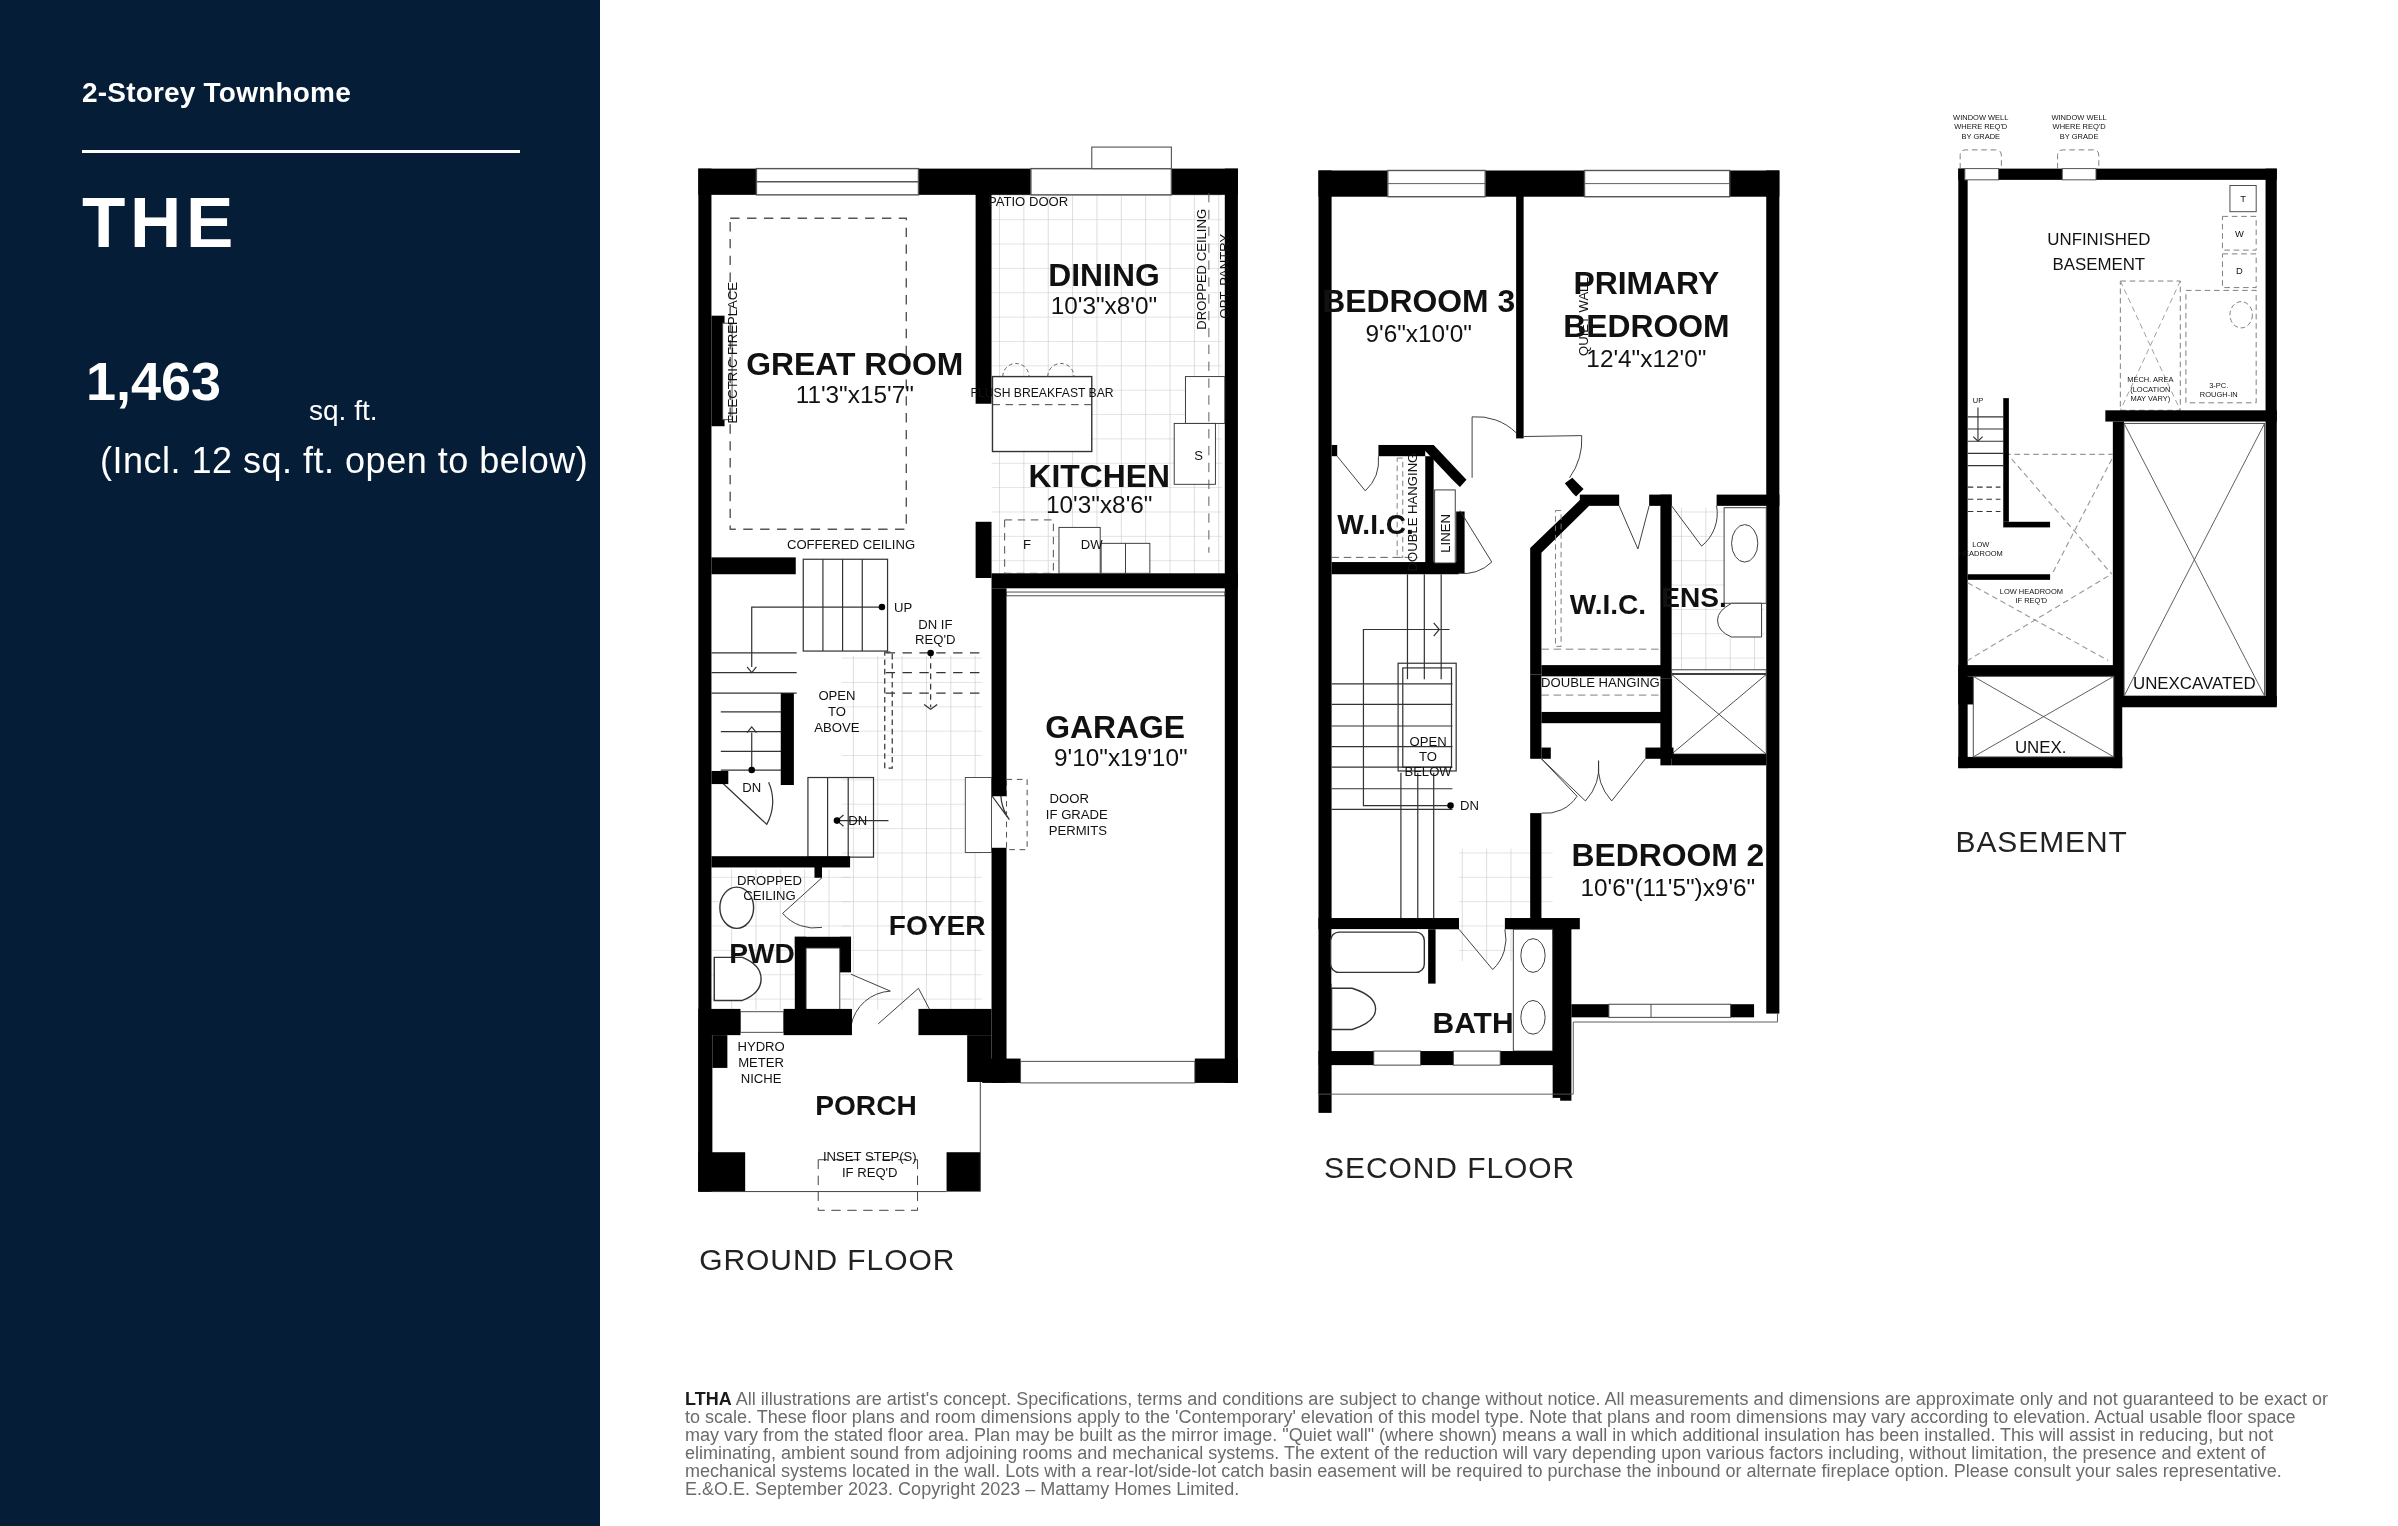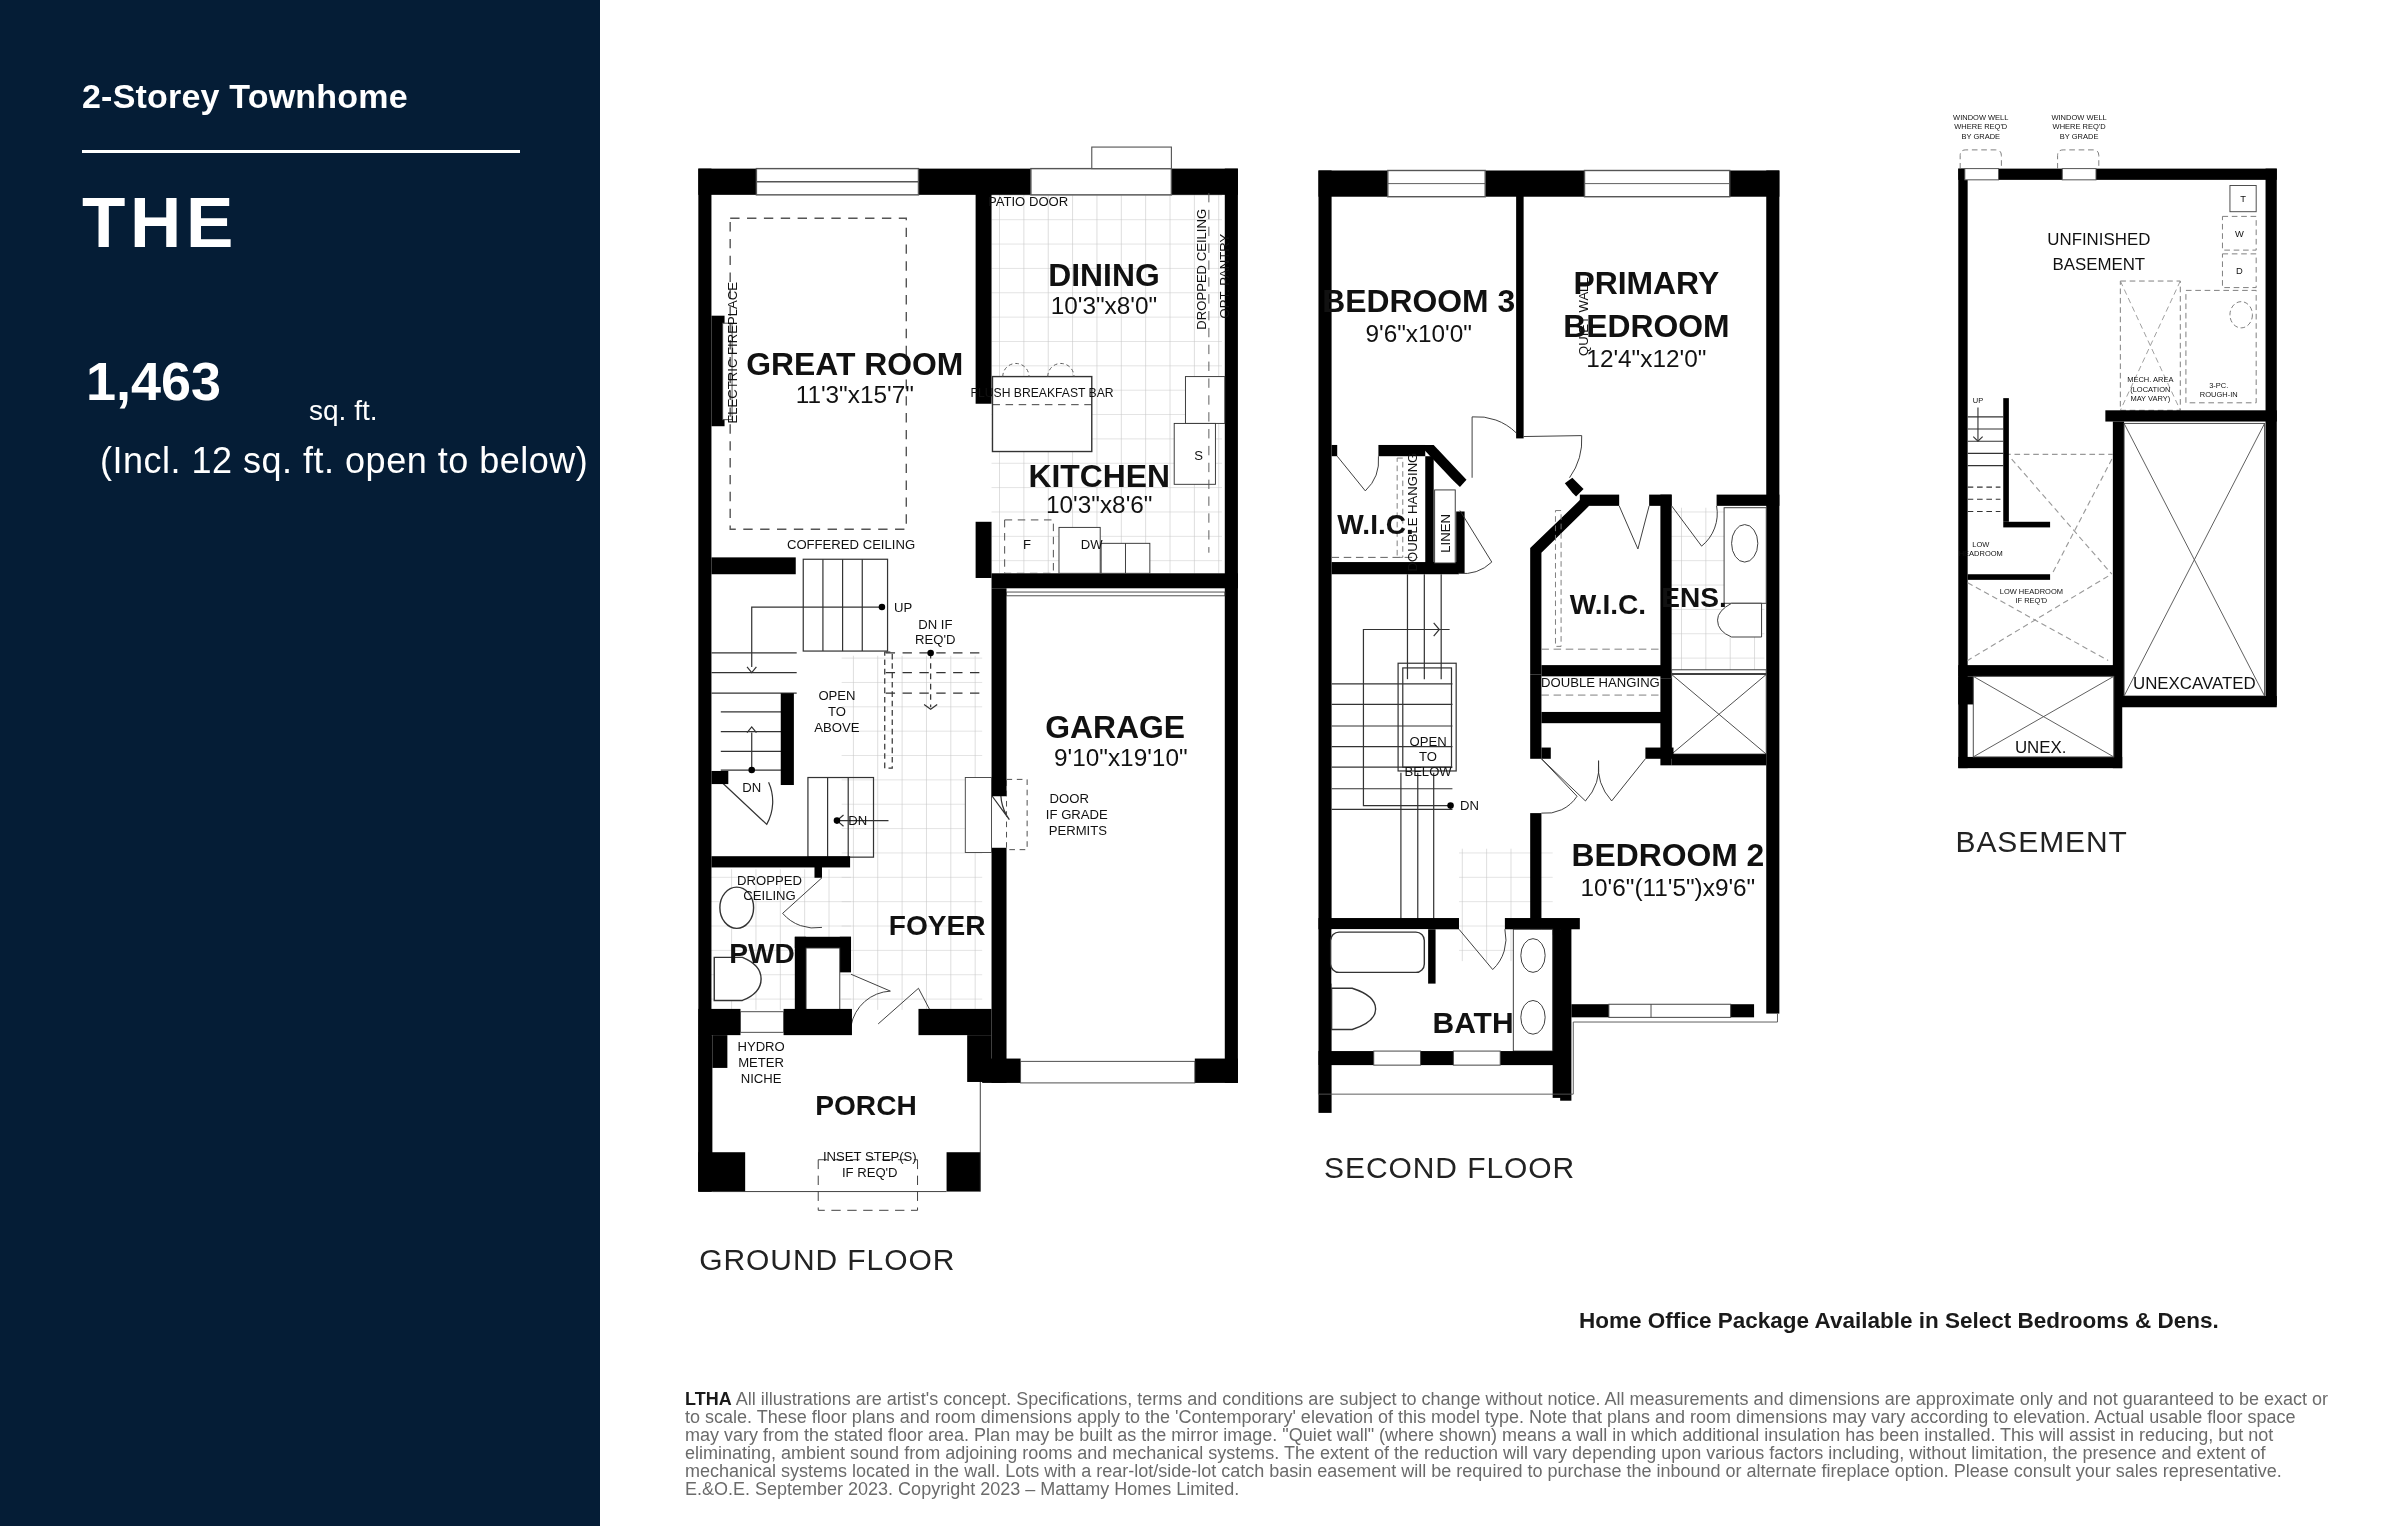--- a/index.html
+++ b/index.html
@@ -1,19 +1,19 @@
 <!DOCTYPE html>
 <html style="font-size:15px"><head>
 <meta charset="utf-8">
 <style>
   html, body { margin:0; padding:0; }
   body { width:2399px; height:1526px; position:relative; background:#ffffff; overflow:hidden;
          font-family:"Liberation Sans", sans-serif; }
   .sidebar { position:absolute; left:0; top:0; width:600px; height:1526px; background:#051d36; color:#fff; }
-  .sidebar .type { position:absolute; left:82px; top:77px; font-size:34px; font-weight:bold; letter-spacing:0.2px; }
+  .sidebar .type { position:absolute; left:82px; top:77px; font-size:28px; font-weight:bold; letter-spacing:0.2px; }
   .sidebar .rule { position:absolute; left:82px; top:150px; width:438px; height:2.8px; background:#ffffff; }
   .sidebar .name1, .sidebar .name2 { position:absolute; left:82px; font-size:71px; font-weight:bold; letter-spacing:4.7px; line-height:1;text-align:right; }
   .sidebar .name1 { top:187px; }
   .sidebar .name2 { top:272px; }
   .sidebar .sqft { position:absolute; left:86px; top:354px; font-size:54px; font-weight:bold; line-height:1; }
   .sidebar .sqft-unit { position:absolute; left:309px; top:395px; font-size:28px; }
   .sidebar .note { position:absolute; left:100px; top:440px; font-size:36px; letter-spacing:0.5px; }
   svg.plan { position:absolute; left:0; top:0; width:2399px; height:1526px; }
   .plan text { font-family:"Liberation Sans", sans-serif; fill:#111; }
   .t-room { font-size:34px; font-weight:bold; }
@@ -399,20 +399,19 @@
     <text x="2114" y="594" text-anchor="middle" class="t-xs" style="font-size:8px">HEADROOM</text>
     <text x="2168" y="634" text-anchor="middle" class="t-xs" style="font-size:8px">LOW HEADROOM</text>
     <text x="2168" y="644" text-anchor="middle" class="t-xs" style="font-size:8px">IF REQ'D</text>
     <text x="2342" y="736" text-anchor="middle" class="t-sm" style="font-size:18px">UNEXCAVATED</text>
     <text x="2178" y="804" text-anchor="middle" class="t-sm" style="font-size:18px">UNEX.</text>
     <text x="2087" y="910" class="t-floor">BASEMENT</text>
   </g>
 </svg>
 
 <div class="promo">
-  <div>Home Office Package Available in Select Bedrooms &amp; Dens.</div>
 </div>
 
 <div class="legal">
   <b>LTHA</b>
   <span>All illustrations are artist's concept. Specifications, terms and conditions are subject to change without notice. All measurements and dimensions are approximate only and not guaranteed to be exact or to scale. These floor plans and room dimensions apply to the 'Contemporary' elevation of this model type. Note that plans and room dimensions may vary according to elevation. Actual usable floor space may vary from the stated floor area. Plan may be built as the mirror image. "Quiet wall" (where shown) means a wall in which additional insulation has been installed. This will assist in reducing, but not eliminating, ambient sound from adjoining rooms and mechanical systems. The extent of the reduction will vary depending upon various factors including, without limitation, the presence and extent of mechanical systems located in the wall. Lots with a rear-lot/side-lot catch basin easement will be required to purchase the inbound or alternate fireplace option. Please consult your sales representative. E.&amp;O.E. September 2023. Copyright 2023 – Mattamy Homes Limited.</span>
 </div>
 
 
 </body></html>

